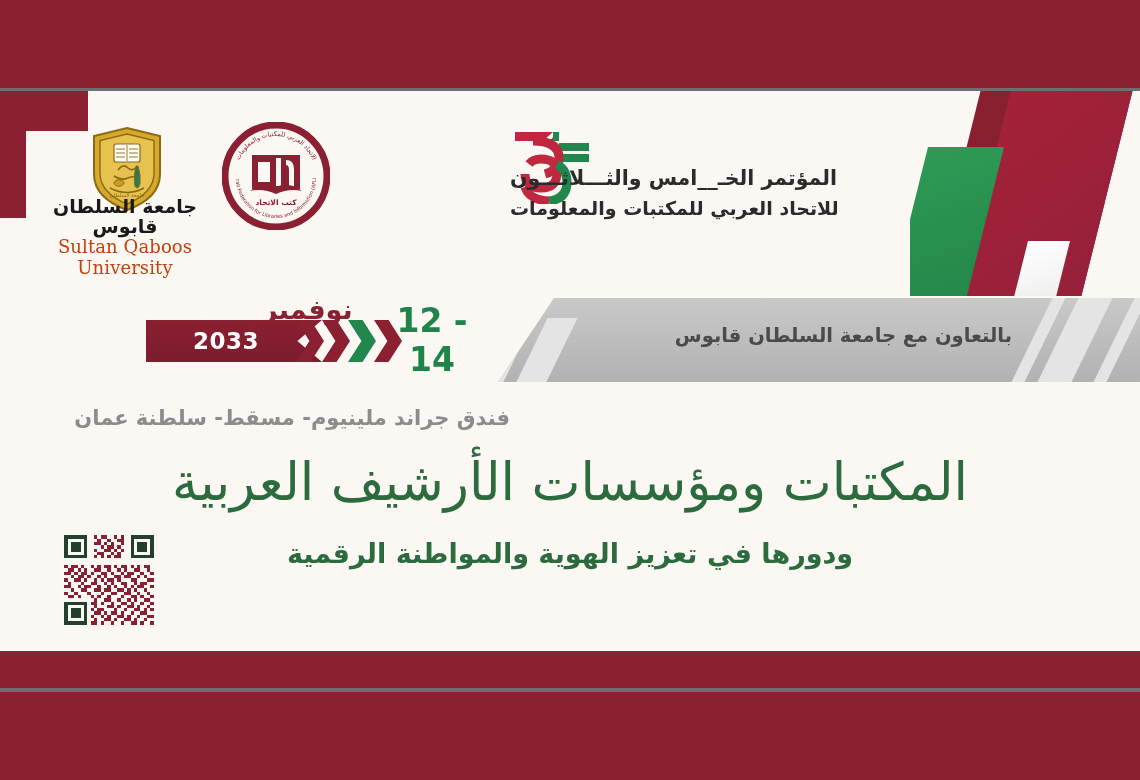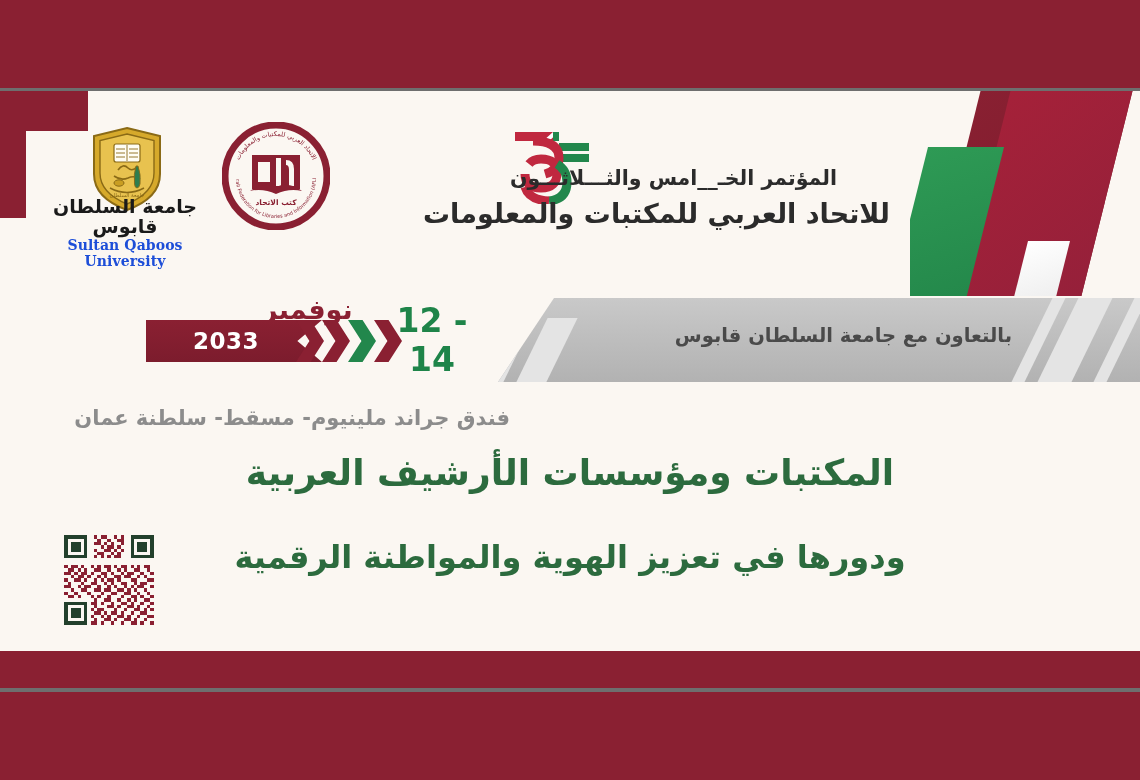--- a/index.html
+++ b/index.html
@@ -29,29 +29,29 @@
   .stripe{position:absolute;top:-30px;height:290px;transform:skewX(-14deg);transform-origin:top left;}
   .s-maroon-dark{left:78px;width:152px;background:linear-gradient(135deg,#8A2032 0%,#7A1C2C 100%);}
   .s-crimson{left:108px;width:122px;background:linear-gradient(135deg,#A62139 0%,#93203A 100%);}
   .s-green{left:18px;width:76px;top:56px;height:234px;background:linear-gradient(160deg,#2E9A55 0%,#1F8046 100%);}
   .s-white{left:118px;width:42px;top:150px;height:140px;background:linear-gradient(160deg,#FFFFFF 0%,#DCDCDC 100%);}
 
   
   .squ-logo{position:absolute;left:88px;top:126px;width:78px;height:86px;}
   .squ-caption{position:absolute;left:35px;top:197px;width:180px;text-align:center;}
   .squ-ar{font-size:19px;font-weight:bold;color:#1A1A1A;line-height:1.05;letter-spacing:-.2px;}
-  .squ-en{font-family:"DejaVu Serif","Liberation Serif",serif;font-size:14px;font-weight:bold;color:#1d4ed8;line-height:1.15;letter-spacing:.1px;}
+  .squ-en{font-family:"DejaVu Serif","Liberation Serif",serif;font-size:18px;font-weight:normal;color:#c2410c;line-height:1.15;letter-spacing:.1px;}
 
   .afli-logo{position:absolute;left:222px;top:122px;width:108px;height:108px;}
 
   
   .conf-title{position:absolute;right:250px;top:140px;width:380px;text-align:left;direction:rtl;margin-top:23px;}
   .conf-l1,.conf-l2{color:#2B2B2B;font-weight:bold;line-height:1.5;white-space:nowrap;}
   .conf-l1{font-size:20.5px;letter-spacing:.5px;}
-  .conf-l2{font-size:27px;letter-spacing:.2px;}
+  .conf-l2{font-size:19px;letter-spacing:.2px;}
   .logo35{position:absolute;right:545px;top:118px;width:88px;height:86px;}
 
   
   .ribbon{position:absolute;left:498px;top:298px;width:642px;height:100px;overflow:hidden;}
   .ribbon-body{position:absolute;left:0;top:0;width:700px;height:84px;
     background:linear-gradient(180deg,#C9C9C9 0%,#BCBCBC 55%,#B2B2B2 100%);
     clip-path:polygon(8% 0,100% 0,100% 100%,0% 100%);}
   .ribbon-txt{position:absolute;right:128px;top:26px;font-size:19.5px;font-weight:bold;color:#4A4A4A;
     letter-spacing:.2px;white-space:nowrap;}
   .rslash{position:absolute;background:#E4E4E4;transform:skewX(-26deg);}
@@ -75,23 +75,23 @@
   .c3{left:348px;background:#22874C;}
   .c4{left:374px;background:#8A2032;}
   .days{position:absolute;left:378px;top:317px;width:108px;text-align:center;
     font-size:33px;font-weight:bold;color:#1E8449;letter-spacing:0px;direction:ltr;}
 
   .venue{position:absolute;left:110px;top:374px;width:400px;text-align:center;
     font-size:21px;font-weight:bold;color:#8C8C8C;letter-spacing:-.2px;white-space:nowrap;}
 
   
   .theme1{position:absolute;left:0;top:452px;width:1140px;text-align:center;
-    font-size:36px;font-weight:bold;color:#2C6B3E;letter-spacing:1px;}
+    font-size:52px;font-weight:normal;color:#2C6B3E;letter-spacing:1px;}
   .theme2{position:absolute;left:0;top:538px;width:1140px;text-align:center;
-    font-size:32px;font-weight:bold;color:#2C6B3E;letter-spacing:.6px;}
+    font-size:27px;font-weight:bold;color:#2C6B3E;letter-spacing:.6px;}
 
   
   .qr{position:absolute;left:61px;top:532px;width:96px;height:96px;background:#FBF7F2;}
 </style>
 </head>
 <body>
 
 <div id="poster">
 
   <div class="band-top"></div>

